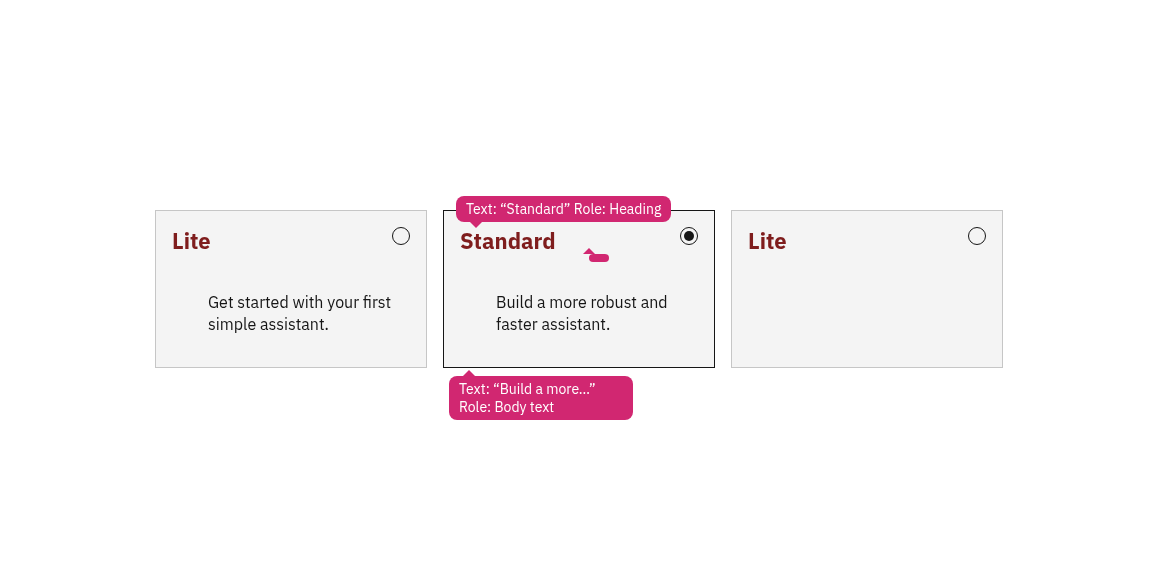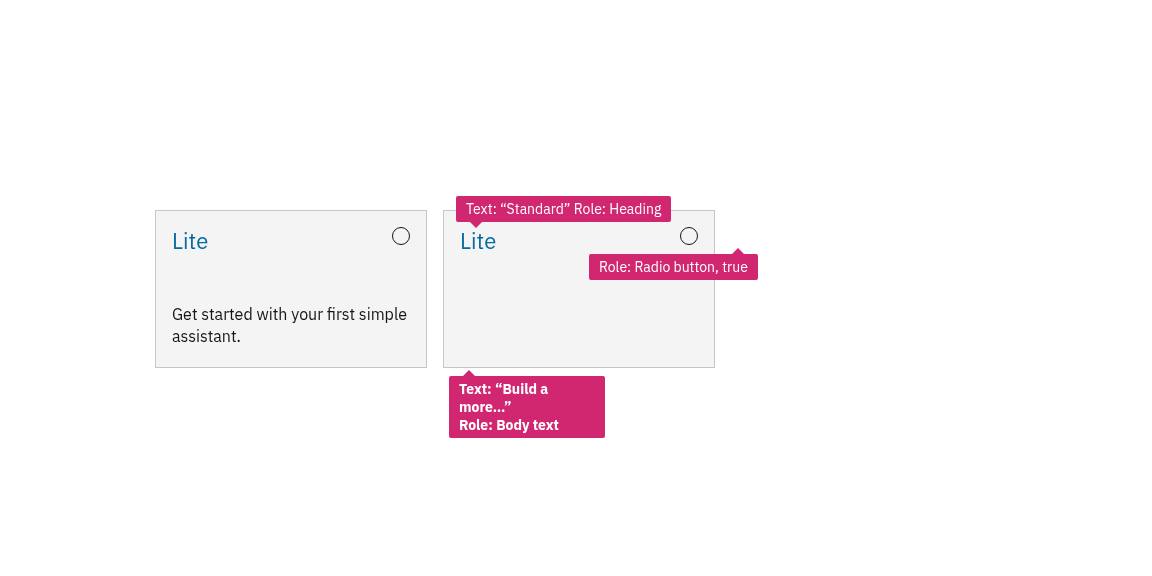--- a/index.html
+++ b/index.html
@@ -20,30 +20,31 @@
     border: 1px solid #c6c6c6;
     padding: 16px;
     cursor: pointer;
   }
   .tile.selected {
     border: 1px solid #161616;
     background: #f4f4f4;
   }
   .tile-title {
     font-size: 22px;
-    font-weight: 400;
+    font-weight: 700;
     line-height: 28px;
-    color: #0369a1;
-    margin-bottom: 48px;
+    color: #7f1d1d;
+    margin-bottom: 36px;
   }
   .tile-body {
     font-size: 16px;
     font-weight: 400;
     line-height: 22px;
     color: #161616;
+    margin-left: 36px;
   }
   .radio {
     position: absolute;
     top: 16px;
     right: 16px;
     width: 18px;
     height: 18px;
   }
   .radio .outer {
     position: absolute;
@@ -63,21 +64,21 @@
   .radio.checked .inner { display: block; }
 
   .callout {
     position: absolute;
     background: #d12771;
     color: #ffffff;
     font-size: 14px;
     line-height: 18px;
     font-weight: 400;
     padding: 4px 10px;
-    border-radius: 2px;
+    border-radius: 8px;
     white-space: nowrap;
   }
   .callout .arrow {
     position: absolute;
     width: 0; height: 0;
   }
   .callout.arrow-down .arrow {
     left: 14px;
     bottom: -6px;
     border-left: 6px solid transparent;
@@ -91,56 +92,63 @@
     border-right: 6px solid transparent;
     border-bottom: 6px solid #d12771;
   }
   .callout.arrow-up-right .arrow {
     right: 14px;
     top: -6px;
     border-left: 6px solid transparent;
     border-right: 6px solid transparent;
     border-bottom: 6px solid #d12771;
   }
-  .callout-multiline { white-space: normal; width: 156px; font-weight: bold; }
+  .callout-multiline { white-space: normal; width: 184px; }
 </style>
 </head>
 <body>
 
 <div class="stage">
 
   <div class="tiles">
 
     <div class="tile">
       <div class="tile-title">Lite</div>
       <div class="tile-body">Get started with your first simple assistant.</div>
       <div class="radio">
         <span class="outer"></span>
 
       </div>
     </div>
 
+    <div class="tile selected">
+      <div class="tile-title">Standard</div>
+      <div class="tile-body">Build a more robust and faster assistant.</div>
+      <div class="radio checked">
+        <span class="outer"></span>
+        <span class="inner"></span>
+      </div>
+    </div>
 
     <div class="tile">
       <div class="tile-title">Lite</div>
       <div class="radio">
         <span class="outer"></span>
 
       </div>
     </div>
 
   </div>
 
   <div class="callout arrow-down" style="top:196px; left:456px;">
     <span>Text: “Standard” Role: Heading</span>
     <span class="arrow"></span>
   </div>
 
   <div class="callout arrow-up-right" style="top:254px; left:589px;">
-    <span>Role: Radio button, true</span>
     <span class="arrow"></span>
   </div>
 
   <div class="callout arrow-up callout-multiline" style="top:376px; left:449px;">
     <span>Text: “Build a more…”</span><br>
     <span>Role: Body text</span>
     <span class="arrow"></span>
   </div>
 
 </div>

